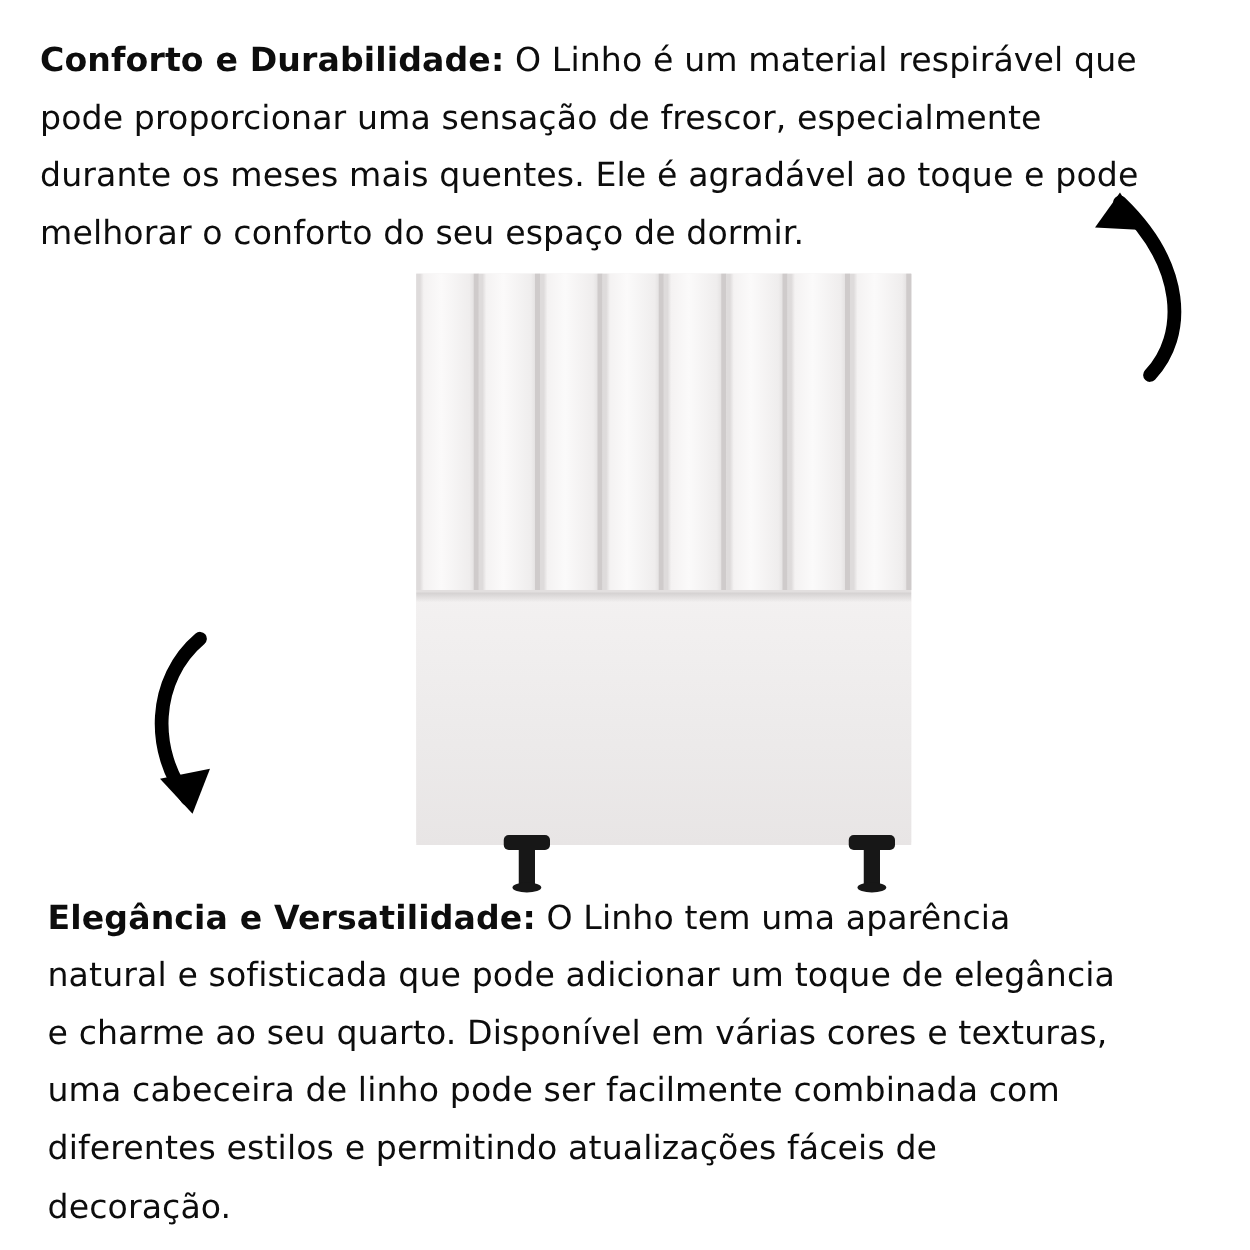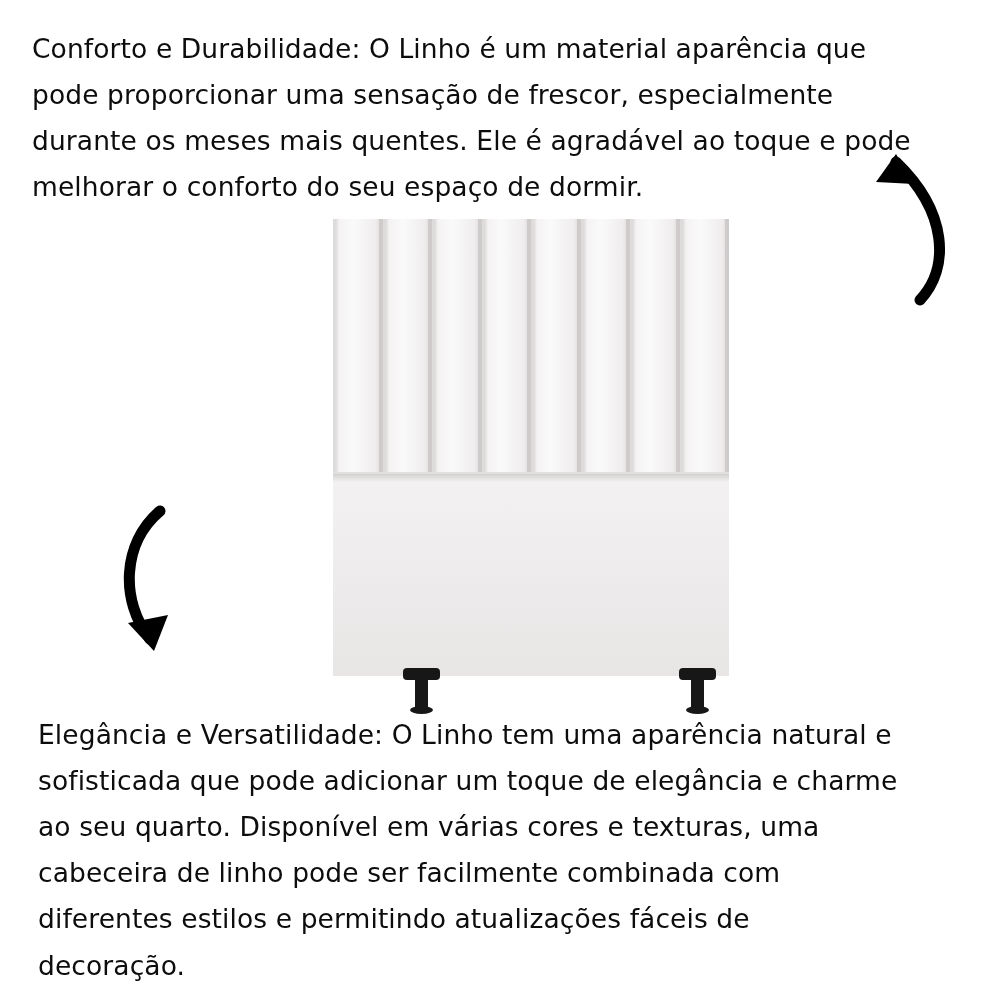--- a/index.html
+++ b/index.html
@@ -33,21 +33,21 @@
     left: 32px;
     top: 26px;
     width: 900px;
   }
   #block-bottom {
     left: 38px;
     top: 712px;
     width: 860px;
   }
   .lead {
-    font-weight: normal;
+    font-weight: bold;
     text-align: center;
   }
   .body-text {
     font-weight: normal;
   }
 
   
   .product {
     position: absolute;
     left: 333px;
@@ -148,21 +148,21 @@
   }
   #arrow-top-right { left: 848px; top: 130px; }
   #arrow-bottom-left { left: 106px; top: 505px; }
 </style>
 </head>
 <body>
 
 <div class="page">
 
   <div class="text-block" id="block-top">
-    <span class="lead">Conforto e Durabilidade:</span><span class="body-text"> O Linho é um material aparência que pode proporcionar uma sensação de frescor, especialmente durante os meses mais quentes. Ele é agradável ao toque e pode melhorar o conforto do seu espaço de dormir.</span>
+    <span class="lead">Conforto e Durabilidade:</span><span class="body-text"> O Linho é um material respirável que pode proporcionar uma sensação de frescor, especialmente durante os meses mais quentes. Ele é agradável ao toque e pode melhorar o conforto do seu espaço de dormir.</span>
   </div>
 
   <div class="product">
     <div class="headboard">
       <div class="flutes">
         <div class="flute"></div>
         <div class="flute"></div>
         <div class="flute"></div>
         <div class="flute"></div>
         <div class="flute"></div>

